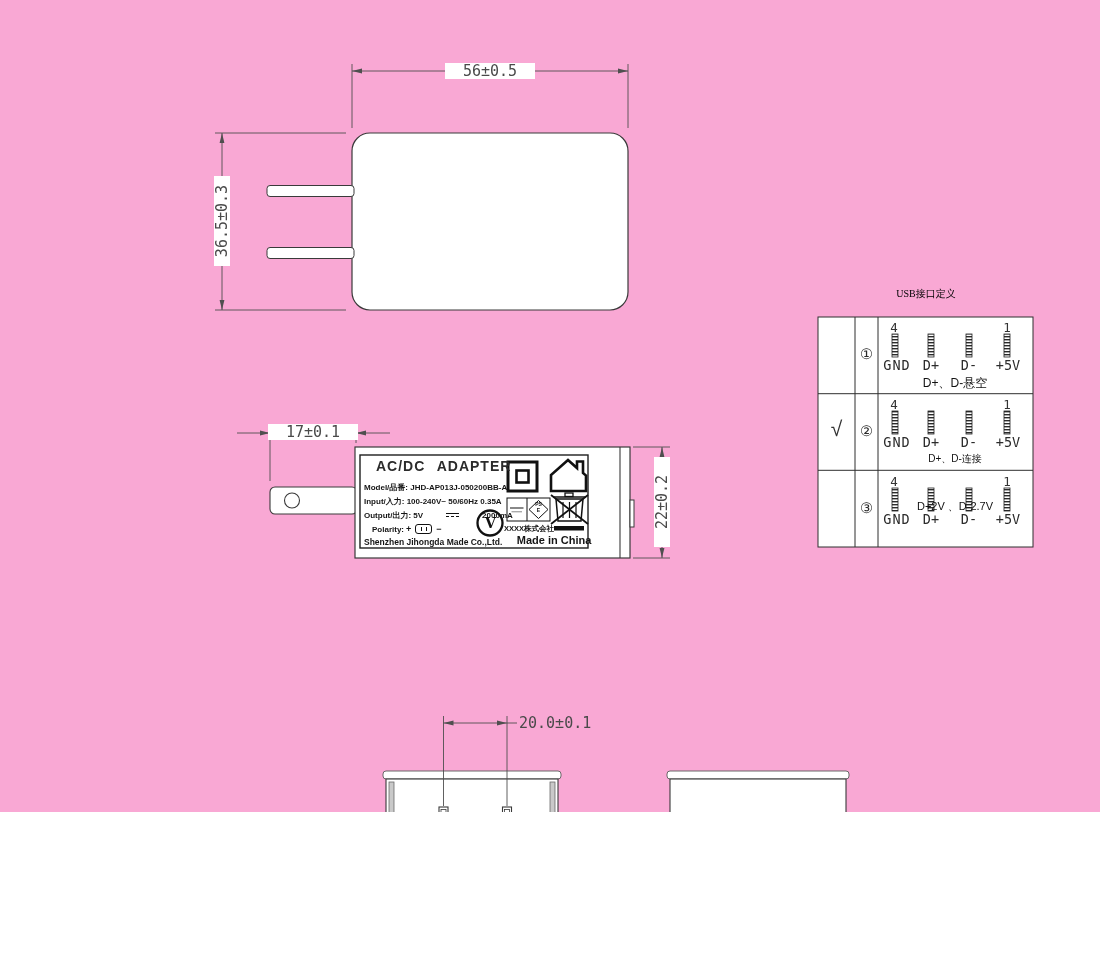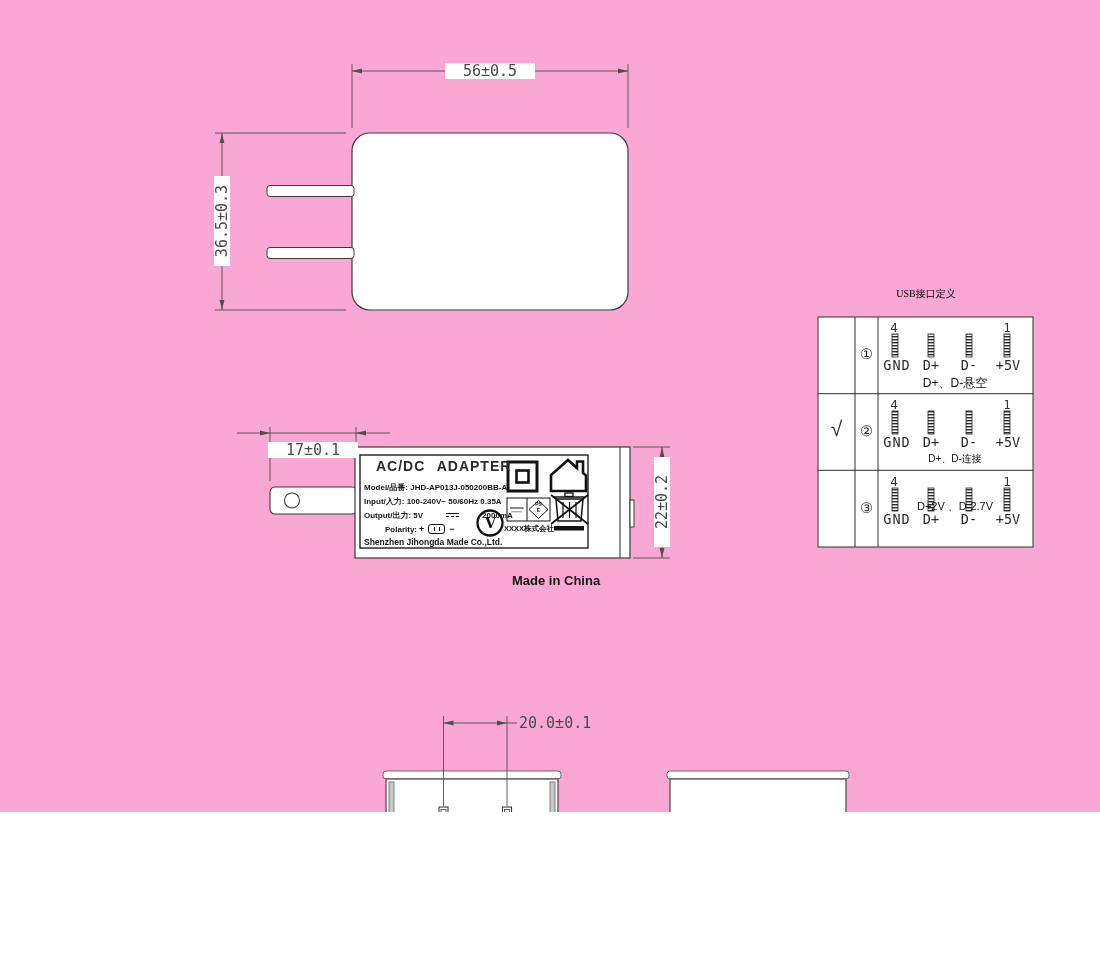--- a/index.html
+++ b/index.html
@@ -161,44 +161,44 @@
         <rect x="892" y="488" width="6" height="23" fill="url(#pinpat)" stroke="#222" stroke-width="0.8"></rect>
         <rect x="928" y="488" width="6" height="23" fill="url(#pinpat)" stroke="#222" stroke-width="0.8"></rect>
         <rect x="966" y="488" width="6" height="23" fill="url(#pinpat)" stroke="#222" stroke-width="0.8"></rect>
         <rect x="1004" y="488" width="6" height="23" fill="url(#pinpat)" stroke="#222" stroke-width="0.8"></rect>
       </g>
     </g>
   </svg>
 
   <div class="dim" style="left:445px;top:63px;width:90px;">56±0.5</div>
   <div class="dim rot" style="left:177px;top:213px;width:90px;">36.5±0.3</div>
-  <div class="dim" style="left:268px;top:442px;width:90px;">17±0.1</div>
+  <div class="dim" style="left:268px;top:424px;width:90px;">17±0.1</div>
   <div class="dim rot" style="left:617px;top:494px;width:90px;">22±0.2</div>
   <div class="dim" style="left:519px;top:715px;width:110px;text-align:left;background:none;">20.0±0.1</div>
 
   <div class="lbl" style="left:376px;top:458px;font-size:14px;letter-spacing:1px;word-spacing:7px;color:#2b2b2b;">AC/DC ADAPTER</div>
   <div class="lbl" style="left:364px;top:482px;font-size:8px;">Model/品番: JHD-AP013J-050200BB-A</div>
   <div class="lbl" style="left:364px;top:496px;font-size:8px;">Input/入力: 100-240V~  50/60Hz  0.35A</div>
   <div class="lbl outrow" style="left:364px;top:510px;font-size:8px;">
     <span>Output/出力: 5V</span>
       <span class="dc"></span>
       <span>2000mA</span>
   </div>
-  <div class="lbl polrow" style="left:385px;top:524px;font-size:8px;">
+  <div class="lbl polrow" style="left:372px;top:524px;font-size:8px;">
     <span>Polarity:</span>
     <span style="font-size:9px;">+</span>
     <span class="usb-sym"></span>
     <span style="font-size:9px;">−</span>
   </div>
   <div class="lbl" style="left:364px;top:537px;font-size:8.5px;">Shenzhen Jihongda Made Co.,Ltd.</div>
   <div class="lbl" style="left:478px;top:515px;width:25px;text-align:center;font-size:14px;font-weight:700;font-family:'DejaVu Serif',serif;color:#111;">V</div>
   <div class="lbl" style="left:530px;top:502px;width:17px;text-align:center;font-size:5px;line-height:5px;font-weight:700;">PS</div>
   <div class="lbl" style="left:530px;top:508px;width:17px;text-align:center;font-size:5px;line-height:5px;font-weight:700;">E</div>
   <div class="lbl" style="left:504px;top:524px;font-size:7.5px;font-weight:600;text-align:right;">XXXX株式会社</div>
-  <div class="lbl" style="left:512px;top:534px;width:84px;text-align:center;font-size:13px;margin-top:39px;">Made in China</div>
+  <div class="lbl" style="left:512px;top:534px;width:84px;text-align:center;font-size:11px;">Made in China</div>
 
   <div class="tcell" style="left:852px;top:287px;width:148px;font-size:10px;color:#000;font-family:Liberation Serif, serif;">USB接口定义</div>
 
   <div class="tcell" style="left:818px;top:417px;width:37px;font-size:21px;color:#333;">√</div>
 
   <div class="tcell" style="left:855px;top:346px;width:23px;font-size:14.5px;">①</div>
   <div class="tcell" style="left:855px;top:423px;width:23px;font-size:14.5px;">②</div>
   <div class="tcell" style="left:855px;top:500px;width:23px;font-size:14.5px;">③</div>
 
   <div class="tcell mono" style="left:887px;top:320px;width:14px;font-size:12.5px;color:#333;">4</div>

